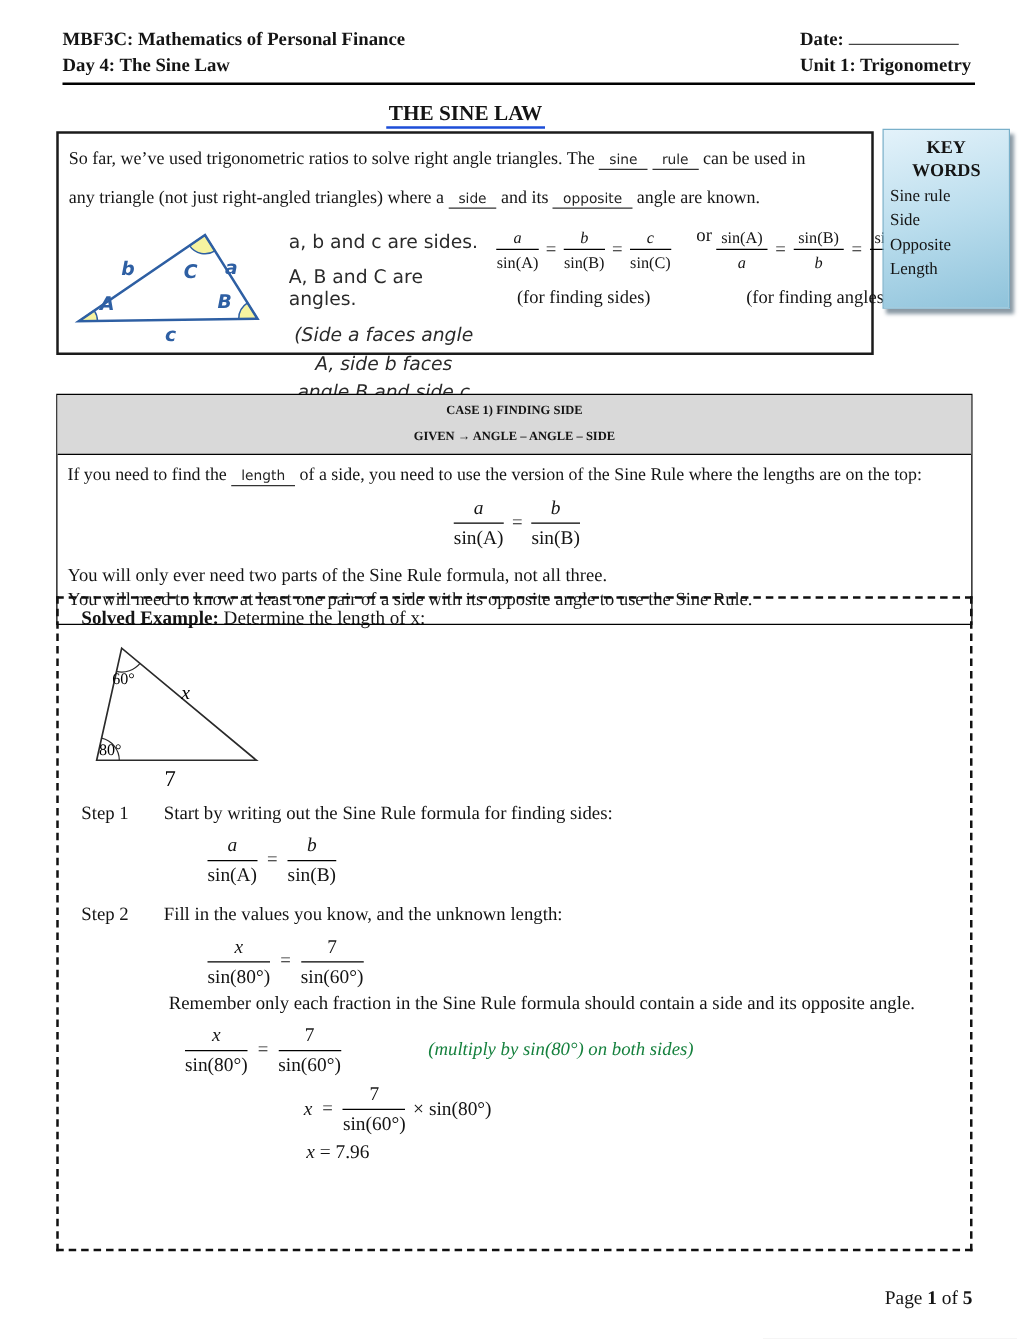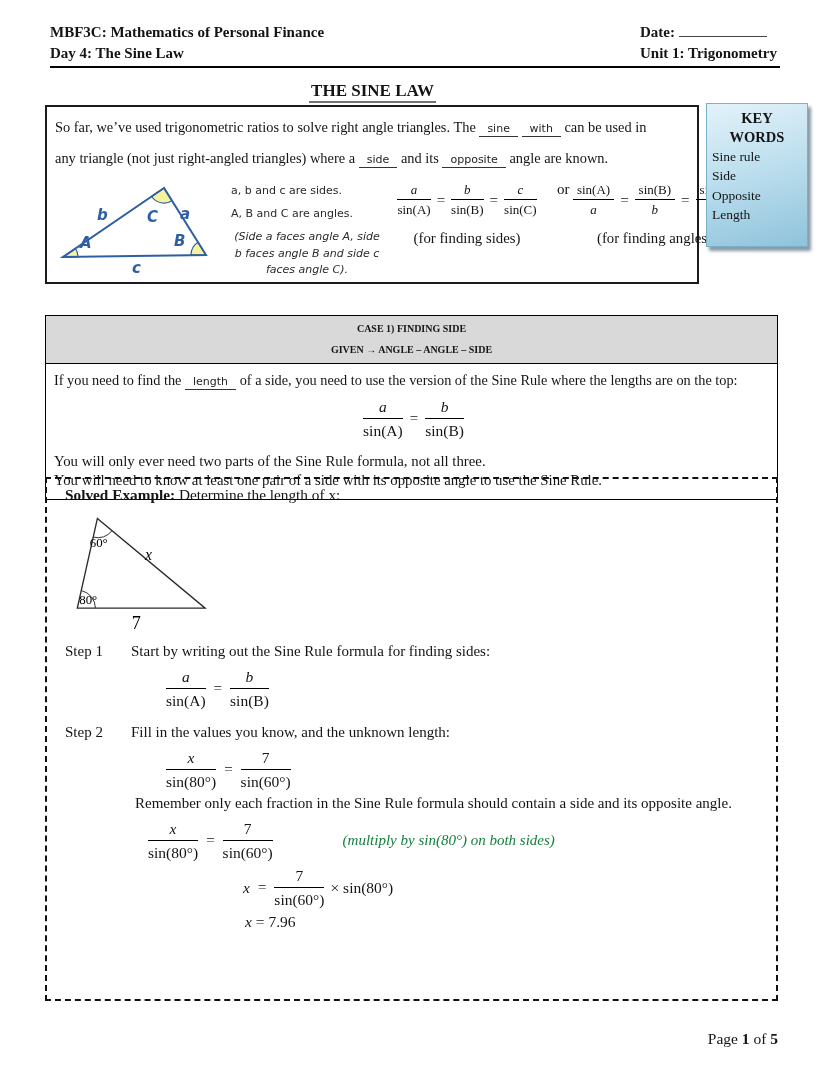--- a/index.html
+++ b/index.html
@@ -16,33 +16,33 @@
             border-bottom:2px solid #000; padding-bottom:2px; }
   .hrow { display:flex; justify-content:space-between; font-weight:bold;
           font-size:15px; line-height:21px; white-space:nowrap; }
   .hright { width:140px; }
   .date-blank { display:inline-block; width:88px; border-bottom:1.5px solid #444;
                 height:13px; vertical-align:baseline; }
 
   
   .page-title { position:absolute; left:45px; top:81px; width:655px;
                 text-align:center; font-size:17px; font-weight:bold; }
-  .page-title span { border-bottom:2px solid #737373; padding:0 2px 1px; }
+  .page-title span { border-bottom:2px solid #1d4ed8; padding:0 2px 1px; }
 
   
   .intro { position:absolute; left:45px; top:105px; width:654px; height:179px;
            border:2px solid #1b1b1b; box-sizing:border-box; padding:5px 6px 0 8px; }
   .intro-line { font-size:14.4px; line-height:31px; white-space:nowrap; }
   .fill { font-family:"DejaVu Sans", sans-serif; font-size:11px; color:#222;
           border-bottom:1.2px solid #333; padding:0 8px 1px; display:inline-block;
           line-height:12px; }
   .diagram-row { display:flex; margin-top:2px; }
   .intro-tri { width:172px; height:96px; margin-top:4px; flex:none; }
   .tri-notes { width:152px; flex:none; font-family:"DejaVu Sans", sans-serif;
-               font-size:11px; color:#2a2a2a; margin:8px 0 0 4px; }
+               font-size:15px; color:#2a2a2a; margin:8px 0 0 4px; }
   .tri-notes .n1 { margin-bottom:10px; }
   .tri-notes .n2 { margin-bottom:9px; }
   .tri-notes .n3 { font-style:italic; text-align:center; line-height:1.5; }
   .fcol { text-align:center; margin-top:6px; flex:none; }
   .fcol1 { width:168px; }
   .fcol2 { width:162px; }
   .or-word { margin:5px 4px 0 6px; font-size:15px; flex:none; }
   .caption { margin-top:12px; font-size:14.8px; }
 
   
@@ -122,21 +122,21 @@
   </div>
 
   <div class="page-title">
     <span>THE SINE LAW</span>
   </div>
 
   <div class="intro">
     <div class="intro-line">
       <span>So far, we’ve used trigonometric ratios to solve right angle triangles. The</span>
       <span class="fill">sine</span>
-      <span class="fill">with</span>
+      <span class="fill">rule</span>
       <span>can be used in</span>
     </div>
     <div class="intro-line">
       <span>any triangle (not just right-angled triangles) where a</span>
       <span class="fill">side</span>
       <span>and its</span>
       <span class="fill">opposite</span>
       <span>angle are known.</span>
     </div>
 

